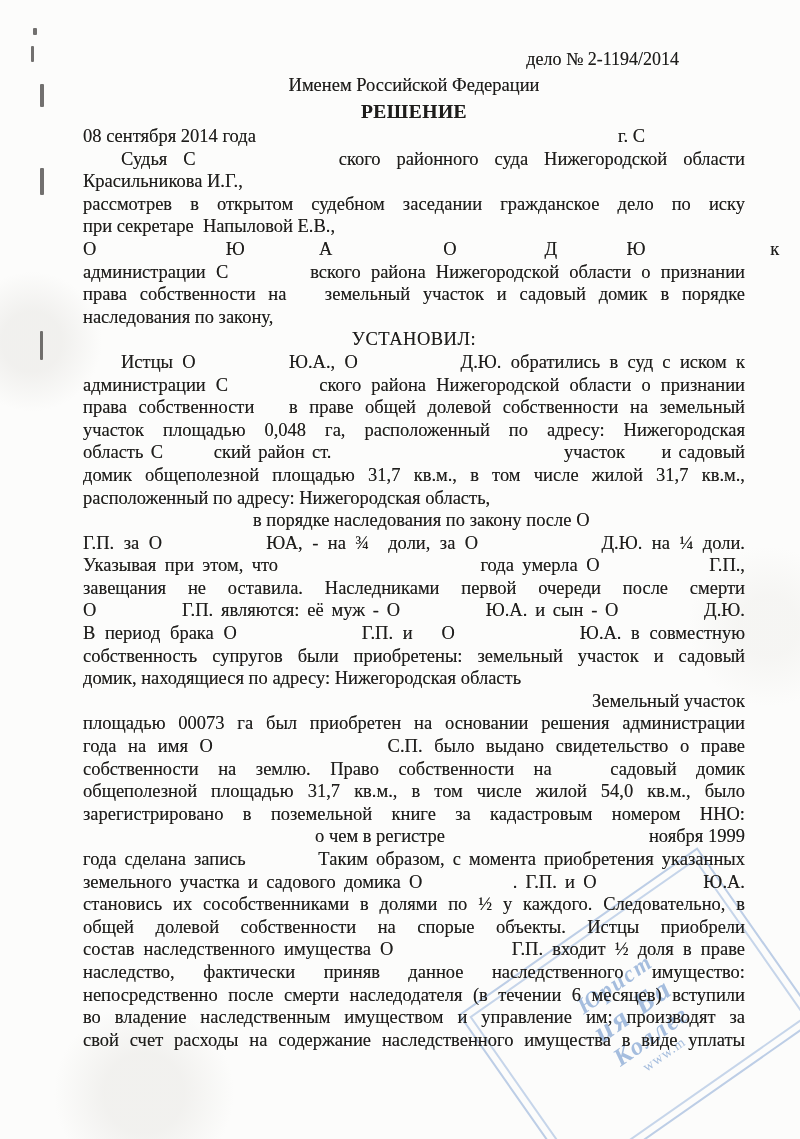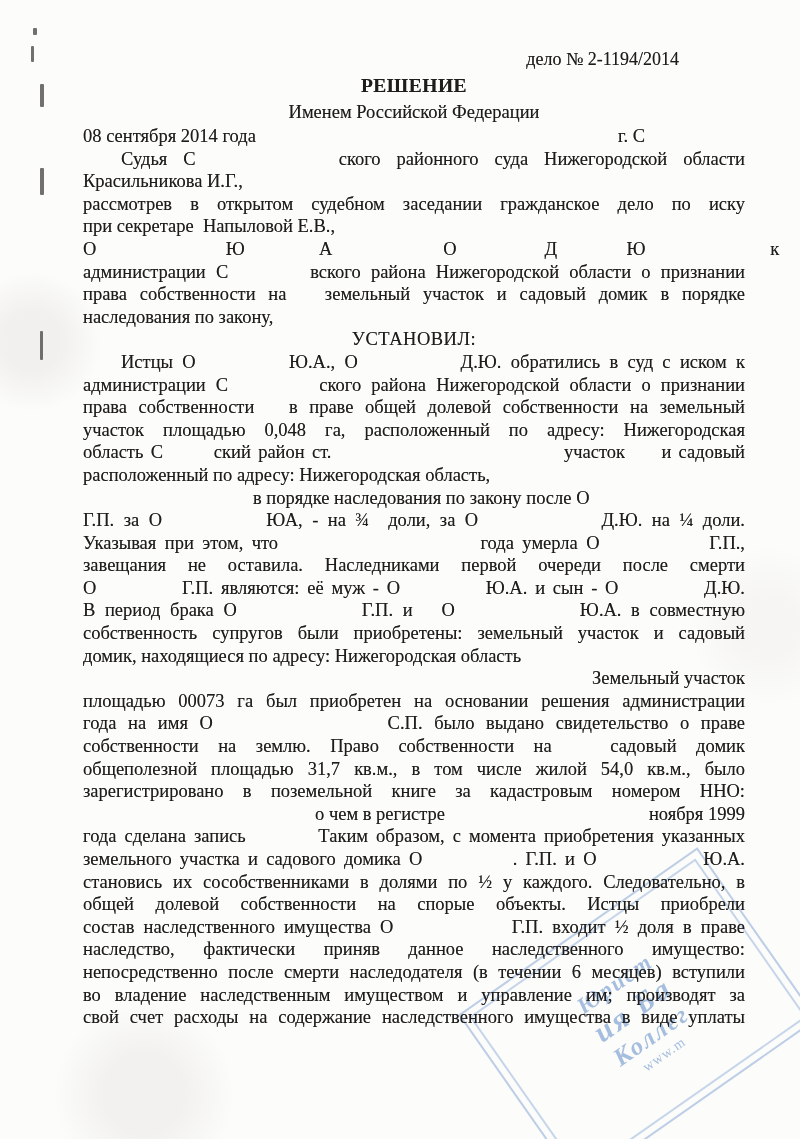--- a/index.html
+++ b/index.html
@@ -75,40 +75,41 @@
 
   <div class="watermark">
     <div class="wm1">Юрист</div>
     <div class="wm2">ия Ба</div>
     <div class="wm3">Коллег</div>
     <div class="wm4">www.m</div>
   </div>
 
   <div class="doc" id="doc-lines">
       <div class="ln case">дело № 2-1194/2014</div>
+      <div class="ln subtitle">Именем Российской Федерации</div>
       <div class="ln title">РЕШЕНИЕ</div>
-      <div class="ln subtitle">Именем Российской Федерации</div>
       <div class="ln flexline city">
         <span class="fl">08 сентября 2014 года</span>
         <span class="fr">г. С</span>
       </div>
       <div class="ln j ind">Судья С&nbsp;&nbsp;&nbsp;&nbsp;&nbsp;&nbsp;&nbsp;&nbsp;&nbsp;ского районного суда Нижегородской области</div>
       <div class="ln l">Красильникова И.Г.,</div>
       <div class="ln j">рассмотрев в открытом судебном заседании гражданское дело по иску</div>
       <div class="ln l">при секретаре &nbsp;Напыловой Е.В.,</div>
       <div class="ln l">О&nbsp;&nbsp;&nbsp;&nbsp;&nbsp;&nbsp;&nbsp;&nbsp;&nbsp;&nbsp;&nbsp;&nbsp;&nbsp;&nbsp;&nbsp;&nbsp;&nbsp;&nbsp;&nbsp;&nbsp;&nbsp;&nbsp;&nbsp;&nbsp;&nbsp;&nbsp;&nbsp;&nbsp;Ю&nbsp;&nbsp;&nbsp;&nbsp;&nbsp;&nbsp;&nbsp;&nbsp;&nbsp;&nbsp;&nbsp;&nbsp;&nbsp;&nbsp;&nbsp;&nbsp;А&nbsp;&nbsp;&nbsp;&nbsp;&nbsp;&nbsp;&nbsp;&nbsp;&nbsp;&nbsp;&nbsp;&nbsp;&nbsp;&nbsp;&nbsp;&nbsp;&nbsp;&nbsp;&nbsp;&nbsp;&nbsp;&nbsp;&nbsp;&nbsp;О&nbsp;&nbsp;&nbsp;&nbsp;&nbsp;&nbsp;&nbsp;&nbsp;&nbsp;&nbsp;&nbsp;&nbsp;&nbsp;&nbsp;&nbsp;&nbsp;&nbsp;&nbsp;&nbsp;Д&nbsp;&nbsp;&nbsp;&nbsp;&nbsp;&nbsp;&nbsp;&nbsp;&nbsp;&nbsp;&nbsp;&nbsp;&nbsp;&nbsp;&nbsp;Ю&nbsp;&nbsp;&nbsp;&nbsp;&nbsp;&nbsp;&nbsp;&nbsp;&nbsp;&nbsp;&nbsp;&nbsp;&nbsp;&nbsp;&nbsp;&nbsp;&nbsp;&nbsp;&nbsp;&nbsp;&nbsp;&nbsp;&nbsp;&nbsp;&nbsp;&nbsp;&nbsp;к</div>
       <div class="ln j">администрации С&nbsp;&nbsp;&nbsp;&nbsp;&nbsp;&nbsp;&nbsp;&nbsp;вского района Нижегородской области о признании</div>
       <div class="ln j">права собственности на &nbsp;&nbsp;земельный участок и садовый домик в порядке</div>
       <div class="ln l">наследования по закону,</div>
       <div class="ln c established">УСТАНОВИЛ:</div>
       <div class="ln j ind">Истцы О&nbsp;&nbsp;&nbsp;&nbsp;&nbsp;&nbsp;&nbsp;&nbsp;&nbsp;&nbsp;Ю.А., О&nbsp;&nbsp;&nbsp;&nbsp;&nbsp;&nbsp;&nbsp;&nbsp;&nbsp;&nbsp;&nbsp;Д.Ю. обратились в суд с иском к</div>
       <div class="ln j">администрации С&nbsp;&nbsp;&nbsp;&nbsp;&nbsp;&nbsp;&nbsp;&nbsp;&nbsp;ского района Нижегородской области о признании</div>
       <div class="ln j">права собственности &nbsp;&nbsp;в праве общей долевой собственности на земельный</div>
       <div class="ln j">участок площадью 0,048 га, расположенный по адресу: Нижегородская</div>
       <div class="ln j">область С&nbsp;&nbsp;&nbsp;&nbsp;&nbsp;&nbsp;&nbsp;ский район ст.&nbsp;&nbsp;&nbsp;&nbsp;&nbsp;&nbsp;&nbsp;&nbsp;&nbsp;&nbsp;&nbsp;&nbsp;&nbsp;&nbsp;&nbsp;&nbsp;&nbsp;&nbsp;&nbsp;&nbsp;&nbsp;&nbsp;&nbsp;&nbsp;&nbsp;&nbsp;&nbsp;&nbsp;&nbsp;&nbsp;&nbsp;&nbsp;участок&nbsp;&nbsp;&nbsp;&nbsp;&nbsp;и садовый</div>
+      <div class="ln j">домик общеполезной площадью 31,7 кв.м., в том числе жилой 31,7 кв.м.,</div>
       <div class="ln l">расположенный по адресу: Нижегородская область,</div>
       <div class="ln l pl170">в порядке наследования по закону после О</div>
       <div class="ln j">Г.П. за О&nbsp;&nbsp;&nbsp;&nbsp;&nbsp;&nbsp;&nbsp;&nbsp;&nbsp;&nbsp;&nbsp;ЮА, - на ¾ &nbsp;доли, за О&nbsp;&nbsp;&nbsp;&nbsp;&nbsp;&nbsp;&nbsp;&nbsp;&nbsp;&nbsp;&nbsp;&nbsp;&nbsp;Д.Ю. на ¼ доли.</div>
       <div class="ln j">Указывая при этом, что&nbsp;&nbsp;&nbsp;&nbsp;&nbsp;&nbsp;&nbsp;&nbsp;&nbsp;&nbsp;&nbsp;&nbsp;&nbsp;&nbsp;&nbsp;&nbsp;&nbsp;&nbsp;&nbsp;&nbsp;&nbsp;&nbsp;&nbsp;&nbsp;года умерла О&nbsp;&nbsp;&nbsp;&nbsp;&nbsp;&nbsp;&nbsp;&nbsp;&nbsp;&nbsp;&nbsp;&nbsp;&nbsp;Г.П.,</div>
       <div class="ln j">завещания не оставила. Наследниками первой очереди после смерти</div>
       <div class="ln j">О&nbsp;&nbsp;&nbsp;&nbsp;&nbsp;&nbsp;&nbsp;&nbsp;&nbsp;&nbsp;&nbsp;Г.П. являются: её муж - О&nbsp;&nbsp;&nbsp;&nbsp;&nbsp;&nbsp;&nbsp;&nbsp;&nbsp;&nbsp;&nbsp;Ю.А. и сын - О&nbsp;&nbsp;&nbsp;&nbsp;&nbsp;&nbsp;&nbsp;&nbsp;&nbsp;&nbsp;&nbsp;Д.Ю.</div>
       <div class="ln j">В период брака О&nbsp;&nbsp;&nbsp;&nbsp;&nbsp;&nbsp;&nbsp;&nbsp;&nbsp;&nbsp;&nbsp;&nbsp;&nbsp;Г.П. и &nbsp;&nbsp;О&nbsp;&nbsp;&nbsp;&nbsp;&nbsp;&nbsp;&nbsp;&nbsp;&nbsp;&nbsp;&nbsp;&nbsp;&nbsp;Ю.А. в совместную</div>
       <div class="ln j">собственность супругов были приобретены: земельный участок и садовый</div>
       <div class="ln l">домик, находящиеся по адресу: Нижегородская область</div>
       <div class="ln r">Земельный участок</div>

